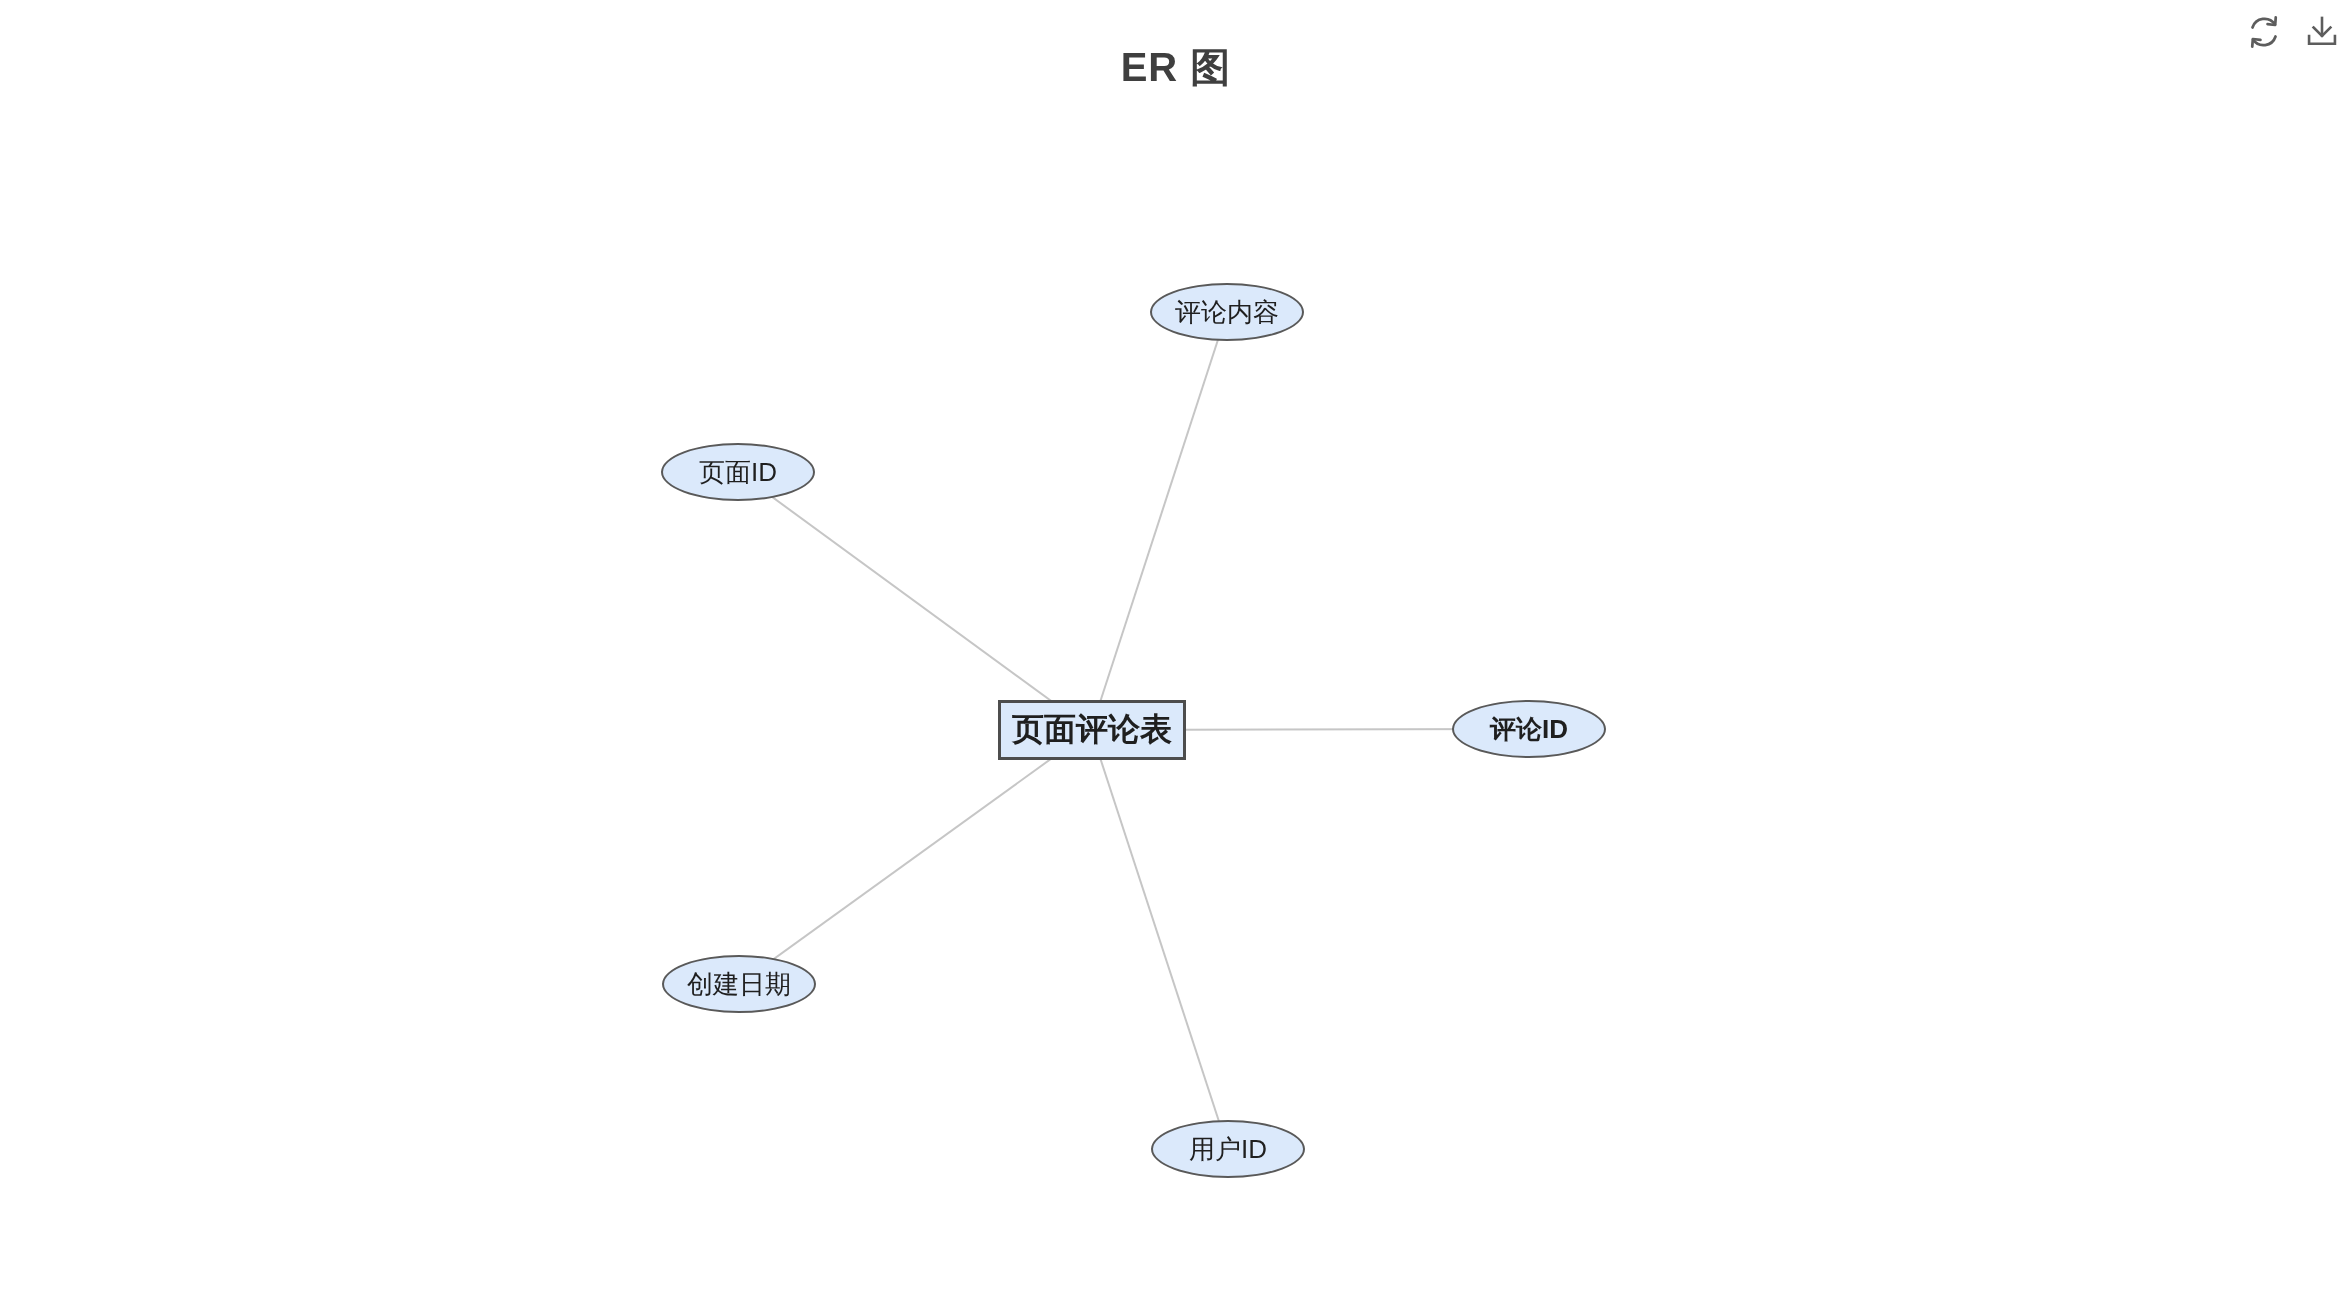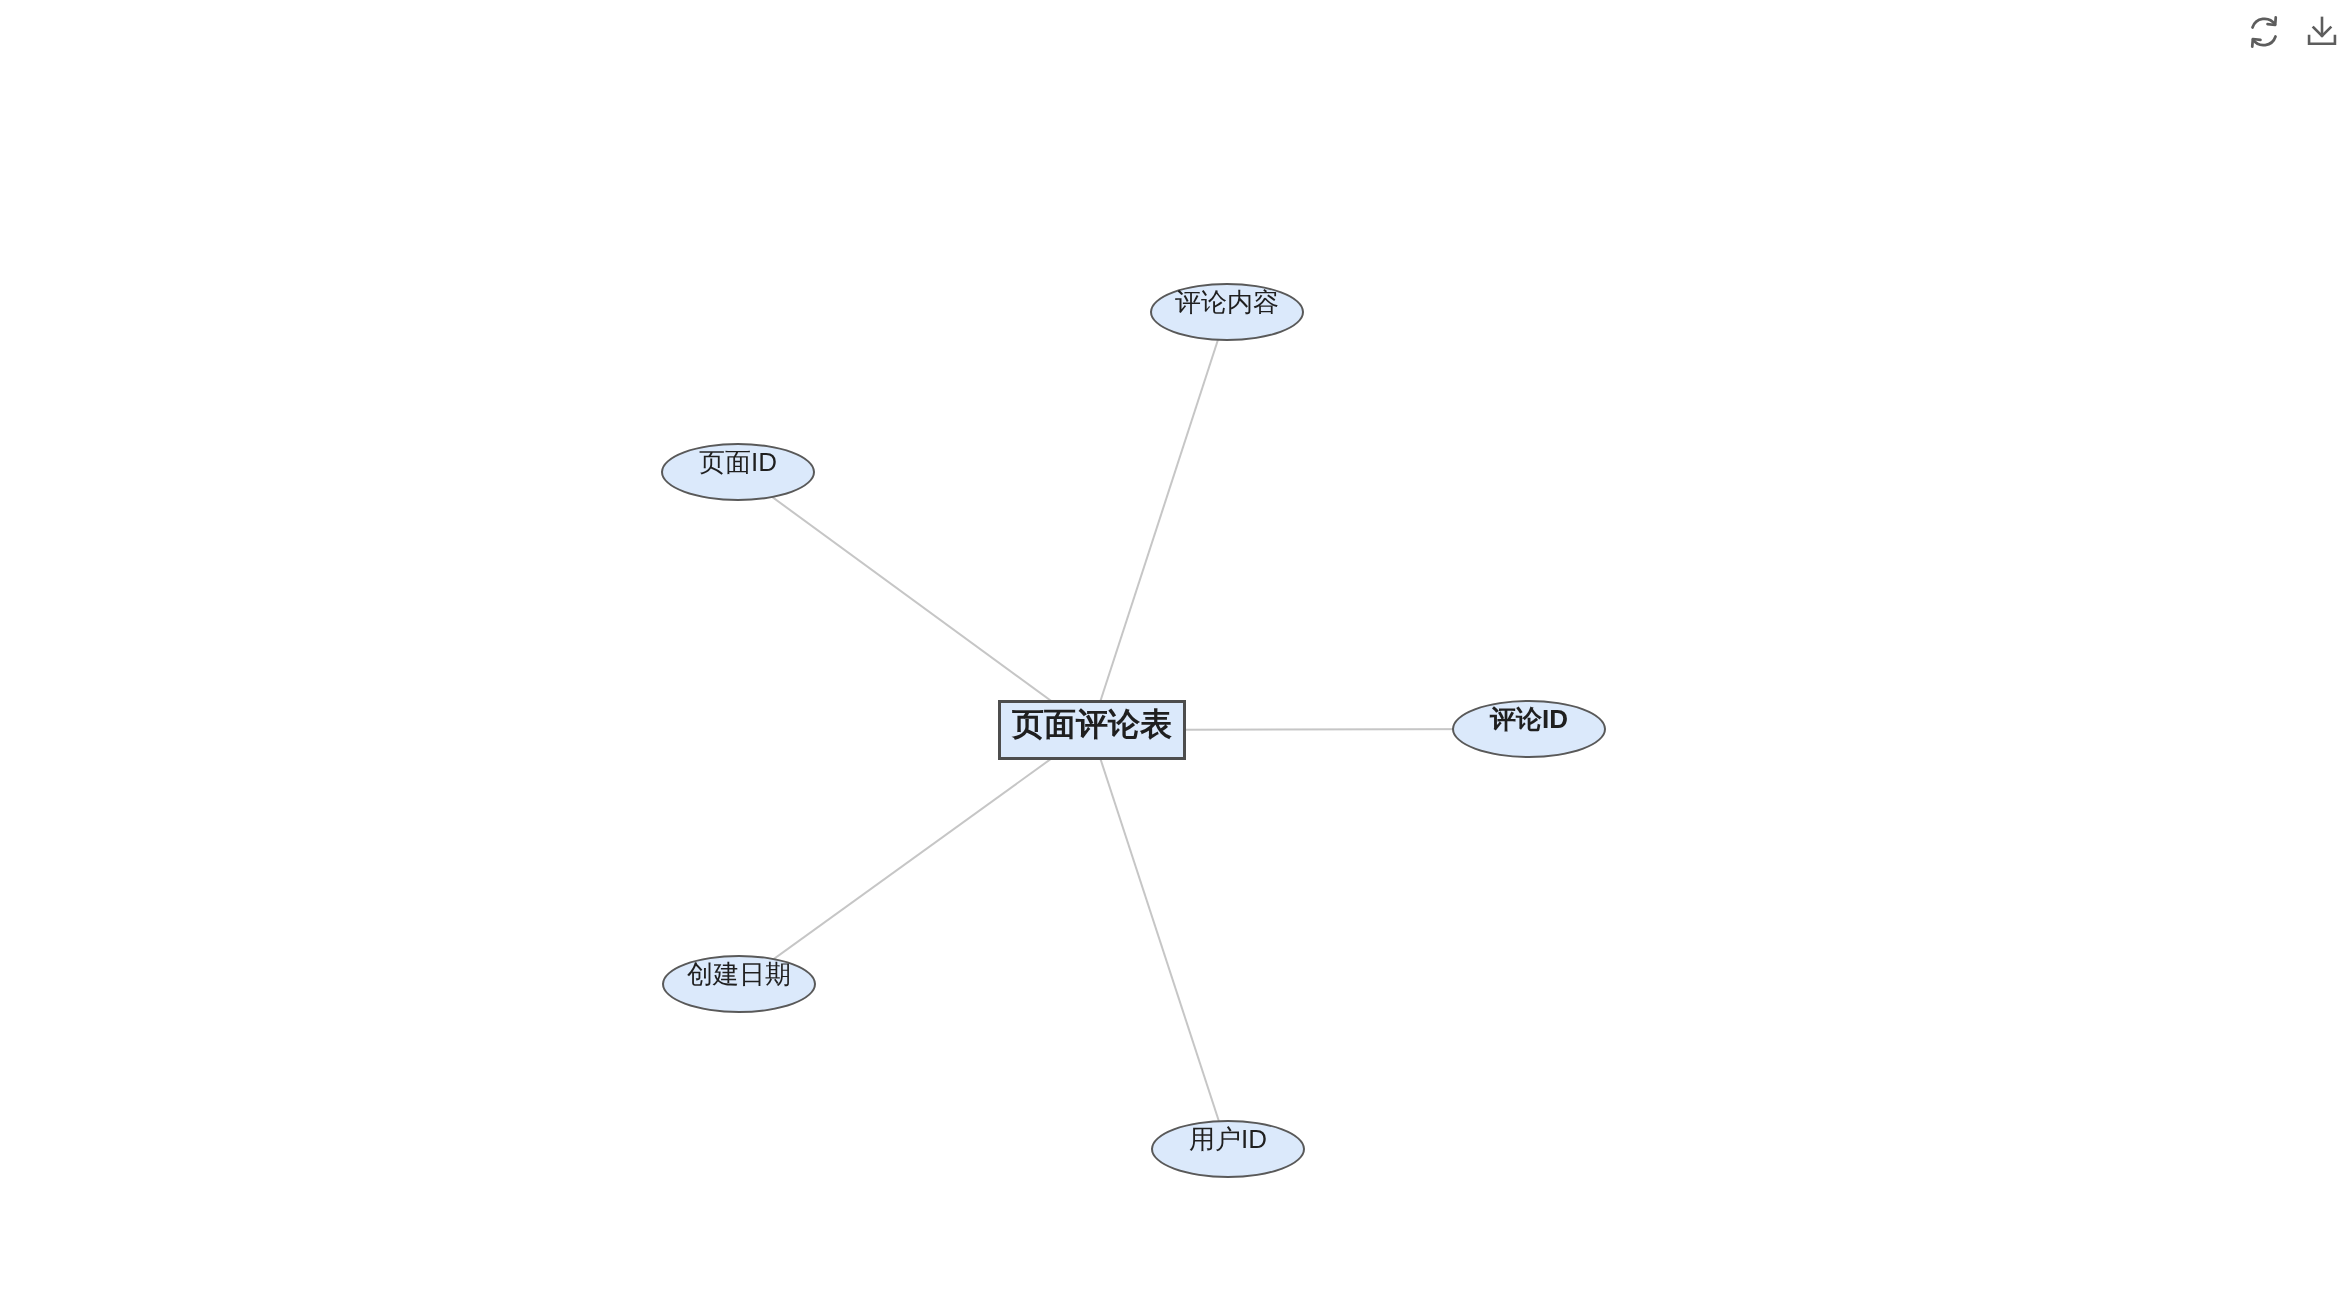--- a/index.html
+++ b/index.html
@@ -60,21 +60,21 @@
     position: absolute;
     top: 0; left: 0;
   }
   .edges line {
     stroke: #c6c6c6;
     stroke-width: 2;
   }
   .node {
     position: absolute;
     display: flex;
-    align-items: flex-start;
+    align-items: center;
     justify-content: center;
     background: #dbe9fb;
     color: #1f1f1f;
     cursor: move;
   }
   .node.entity {
     width: 188px; height: 60px;
     border: 3px solid #4d4d4d;
     font-size: 32px;
     font-weight: 700;
@@ -84,20 +84,21 @@
     border: 2px solid #595959;
     border-radius: 50%;
     font-size: 26px;
     font-weight: 400;
   }
 </style>
 </head>
 <body>
 
 <div class="header">
+  <div class="page-title">ER 图</div>
 </div>
 
 <div class="toolbar">
   <button class="icon-btn" title="">
     <svg width="38" height="38" viewBox="0 0 32 32" fill="none" stroke="#5d5d5d" stroke-width="2.3" stroke-linecap="round" stroke-linejoin="round">
       <path d="M6.3 12.2 A 10.6 10.6 0 0 1 25.2 9.6"></path>
       <polyline points="25.9,3.6 25.4,10.1 19.0,9.4"></polyline>
       <path d="M25.7 19.8 A 10.6 10.6 0 0 1 6.8 22.4"></path>
       <polyline points="6.1,28.4 6.6,21.9 13.0,22.6"></polyline>
     </svg>

